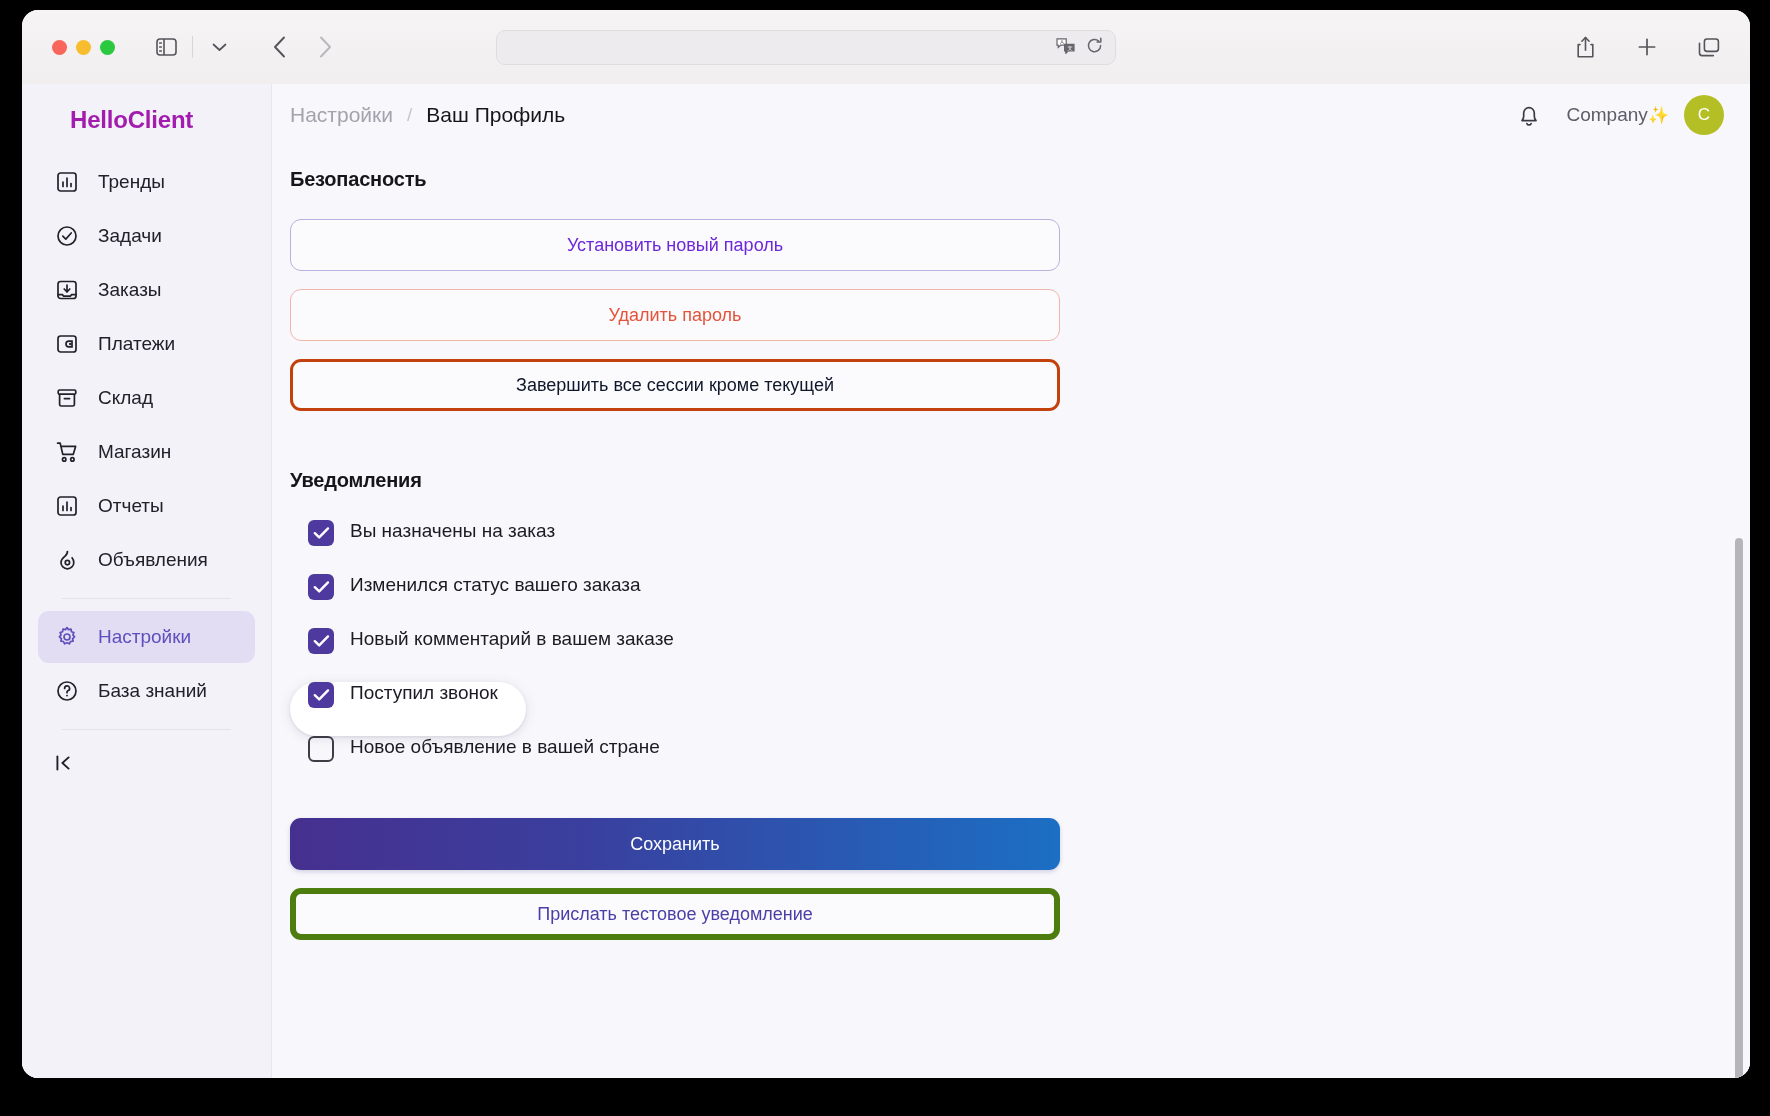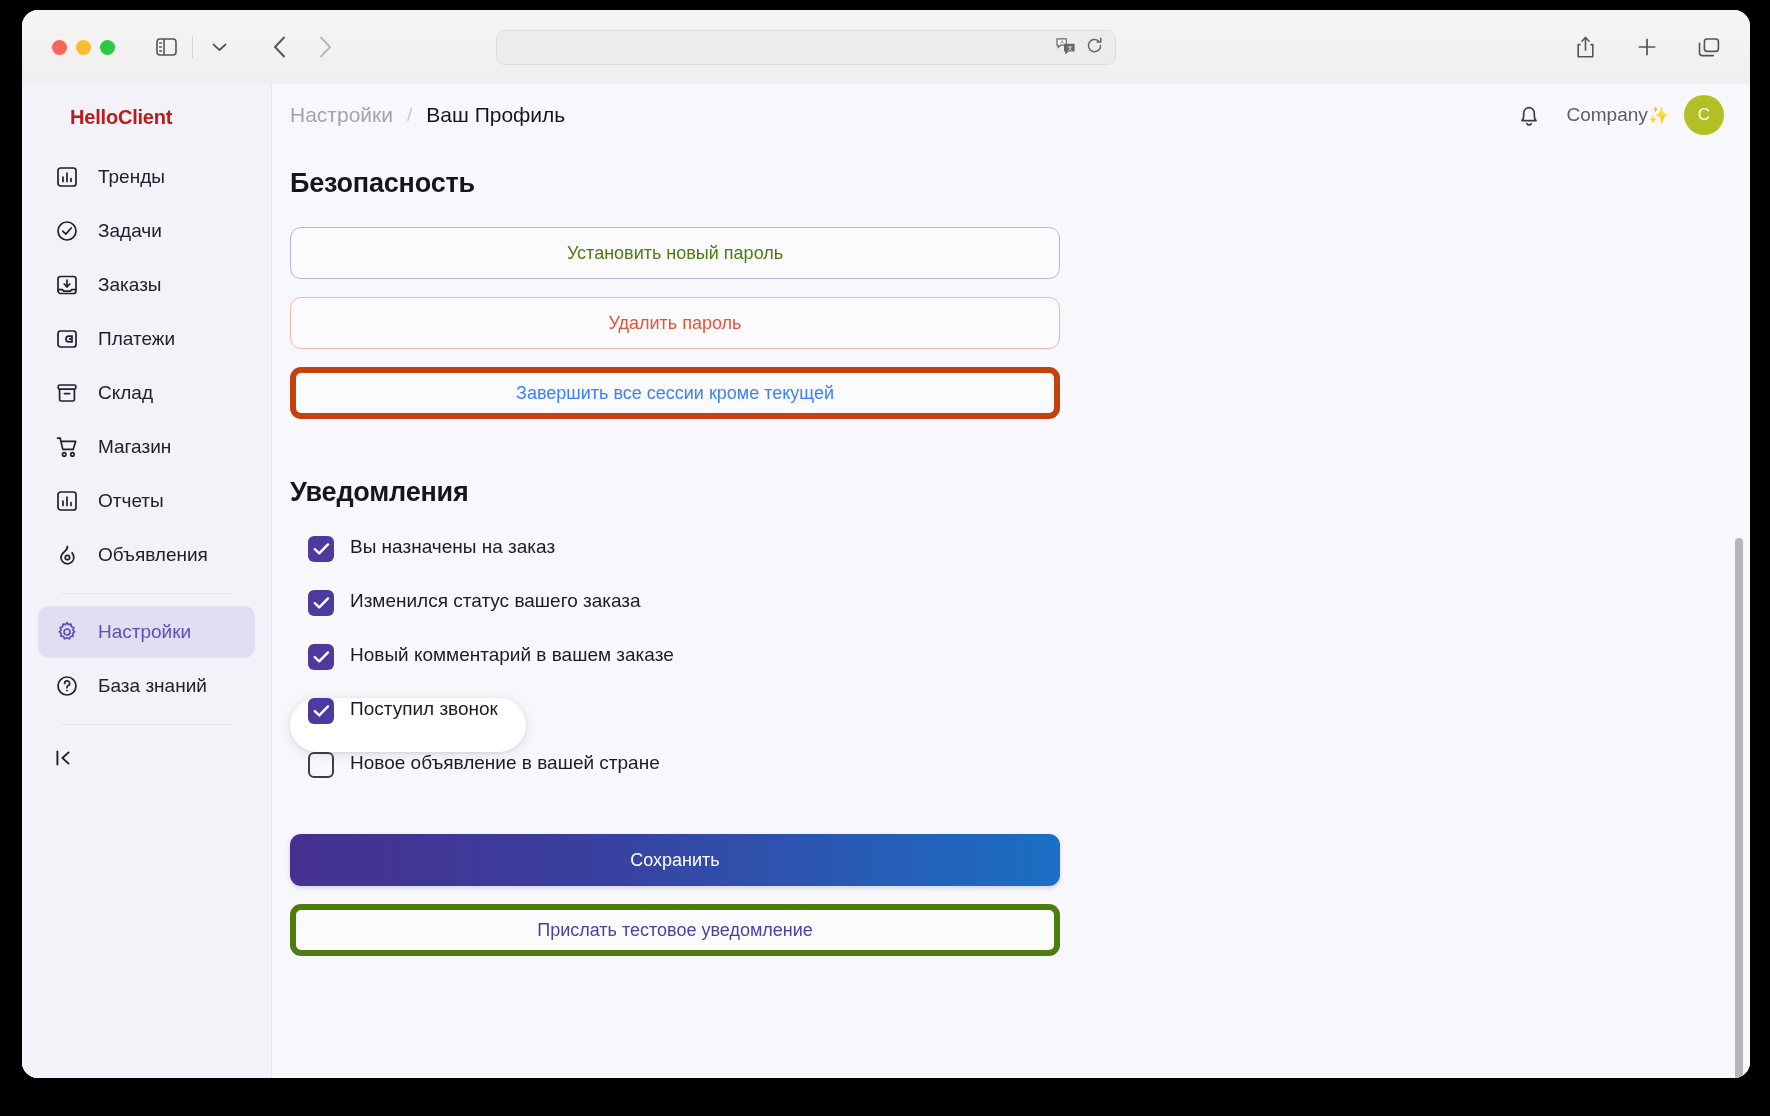--- a/index.html
+++ b/index.html
@@ -114,23 +114,23 @@
   .sidebar {
     width: 250px;
     flex: 0 0 250px;
     background: #f2f2f8;
     border-right: 1px solid #e6e6ef;
     display: flex;
     flex-direction: column;
     padding-top: 22px;
   }
   .brand {
-    font-size: 20px;
+    font-size: 24px;
     font-weight: bold;
-    color: #b91c1c;
+    color: #a21caf;
     padding: 0 24px 22px 48px;
     letter-spacing: -0.2px;
   }
   .nav { display: flex; flex-direction: column; gap: 2px; padding: 0 16px; }
   .nav-item {
     display: flex;
     align-items: center;
     gap: 18px;
     height: 52px;
     padding: 0 16px;
@@ -207,43 +207,43 @@
   
   .content {
     flex: 1;
     overflow: hidden;
     padding: 22px 0 0 18px;
     position: relative;
   }
   .panel { width: 770px; }
 
   .section-title {
-    font-size: 27px;
+    font-size: 20px;
     font-weight: bold;
     color: #16151c;
     margin-bottom: 28px;
     letter-spacing: -0.2px;
   }
   .section-title.notif { margin-top: 58px; }
 
   .btn {
     width: 770px;
     height: 52px;
     border-radius: 11px;
     display: flex;
     align-items: center;
     justify-content: center;
     font-size: 18px;
     background: #fbfbfd;
     margin-bottom: 18px;
     cursor: default;
   }
-  .btn-outline-purple { border: 1px solid #b7b2e0; color: #4d7c0f; }
+  .btn-outline-purple { border: 1px solid #b7b2e0; color: #6d28d9; }
   .btn-outline-red    { border: 1px solid #f0b6ac; color: #e4533a; }
-  .btn-outline-orange { border: 6px solid #c2410c; color: #3b82f6; }
+  .btn-outline-orange { border: 3px solid #c2410c; color: #0f172a; }
   .btn-outline-plain  { border: 6px solid #4d7c0f; color: #4a3fa8; }
   .btn-primary {
     border: none;
     color: #ffffff;
     background: linear-gradient(90deg, #46308f 0%, #3a3f9e 38%, #1b6fc4 100%);
     box-shadow: 0 2px 5px rgba(40,40,120,0.18);
   }
 
   
   .check-list { margin-bottom: 28px; }

